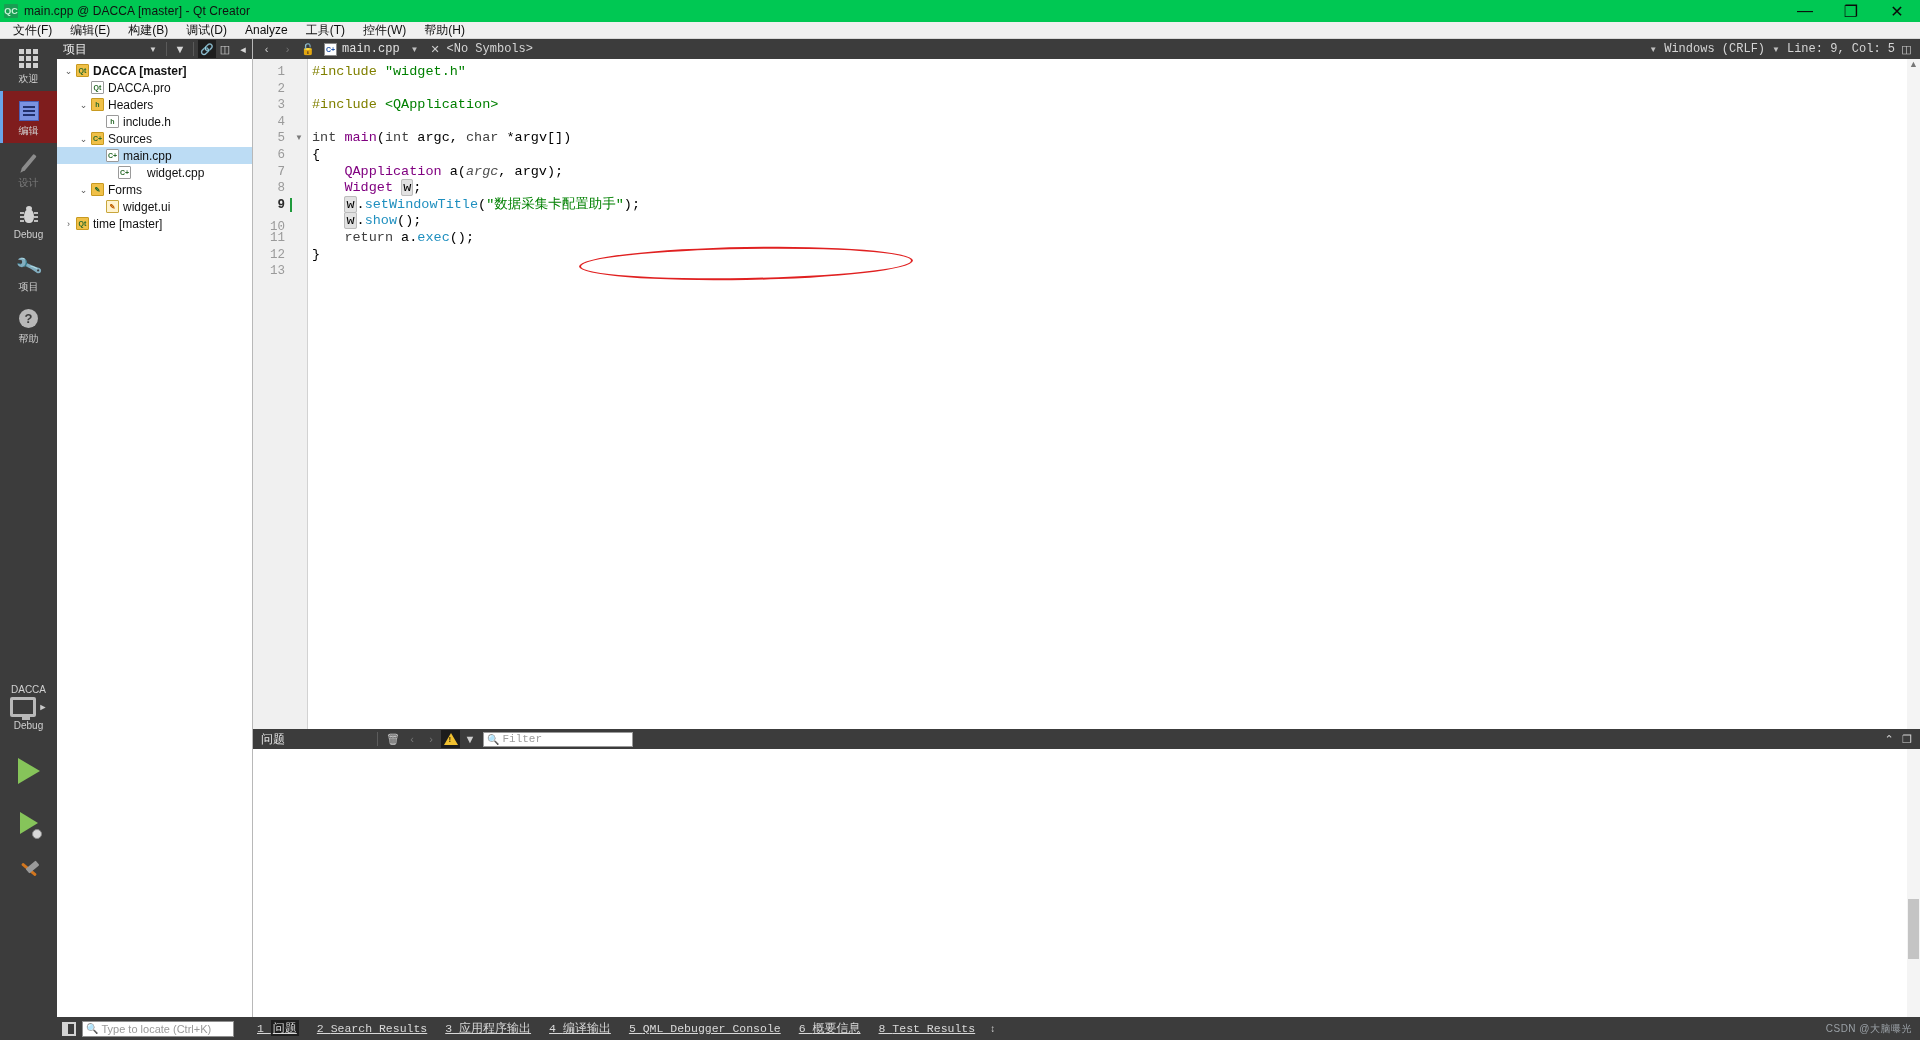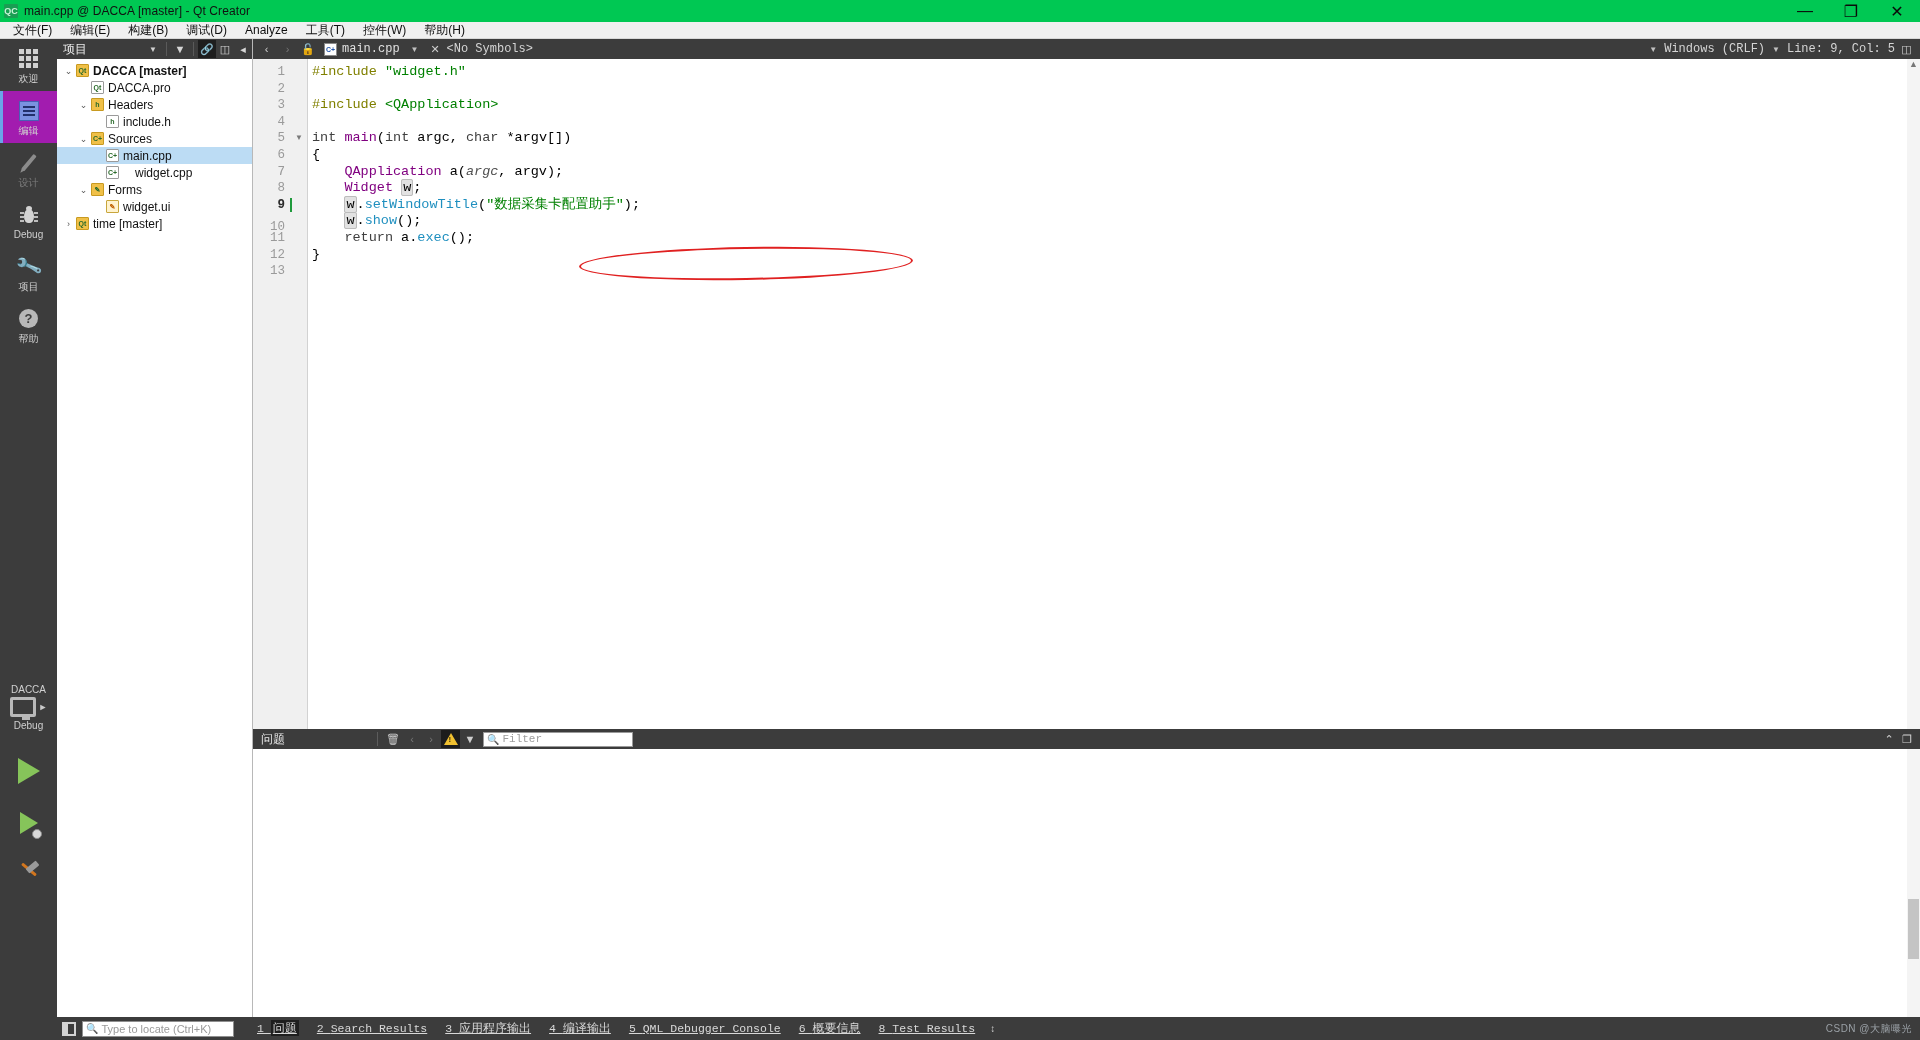--- a/index.html
+++ b/index.html
@@ -46,28 +46,28 @@
   #toolrow {
     position: absolute; left: 0; top: 39px; width: 1920px; height: 20px;
     background: #c8c8c8;
   }
   
 
   
   #modebar {
     position: absolute; left: 0; top: 39px; width: 57px; height: 978px;
     background: #3c3c3c;
-    display: flex; flex-direction: column; align-items: flex-start;
+    display: flex; flex-direction: column; align-items: flex-end; padding-left: 10px;
   }
   .mode-btn {
     width: 57px; height: 52px; display: flex; flex-direction: column;
     align-items: center; justify-content: center; gap: 2px;
     color: #cfcfcf; font-size: 10px; position: relative;
   }
-  .mode-btn.active { background: #a21caf; }
+  .mode-btn.active { background: #7f1d1d; }
   .mode-btn.active::before {
     content: ""; position: absolute; left: 0; top: 0; width: 3px; height: 52px;
     background: #6aa5e8;
   }
   .mode-btn.disabled { color: #7a7a7a; }
   .mode-label { font-size: 10px; line-height: 11px; }
   .mode-ic { width: 24px; height: 24px; display: flex; align-items: center; justify-content: center; }
 
   
   .ic-grid { display: grid; grid-template-columns: repeat(3, 5px); grid-template-rows: repeat(3, 5px); gap: 2px; }
@@ -397,21 +397,21 @@
       <div class="trow" style="padding-left: 19px;">
         <span class="tw">⌄</span>
         <span class="ficon fi-folder">C+</span>
         <span class="tlabel">Sources</span>
       </div>
       <div class="trow sel" style="padding-left: 34px;">
         <span class="tw"></span>
         <span class="ficon fi-doc">C+</span>
         <span class="tlabel">main.cpp</span>
       </div>
-      <div class="trow" style="padding-left: 22px; gap: 12px;">
+      <div class="trow" style="padding-left: 34px; gap: 12px;">
         <span class="tw"></span>
         <span class="ficon fi-doc">C+</span>
         <span class="tlabel">widget.cpp</span>
       </div>
       <div class="trow" style="padding-left: 19px;">
         <span class="tw">⌄</span>
         <span class="ficon fi-folder">✎</span>
         <span class="tlabel">Forms</span>
       </div>
       <div class="trow" style="padding-left: 34px;">

